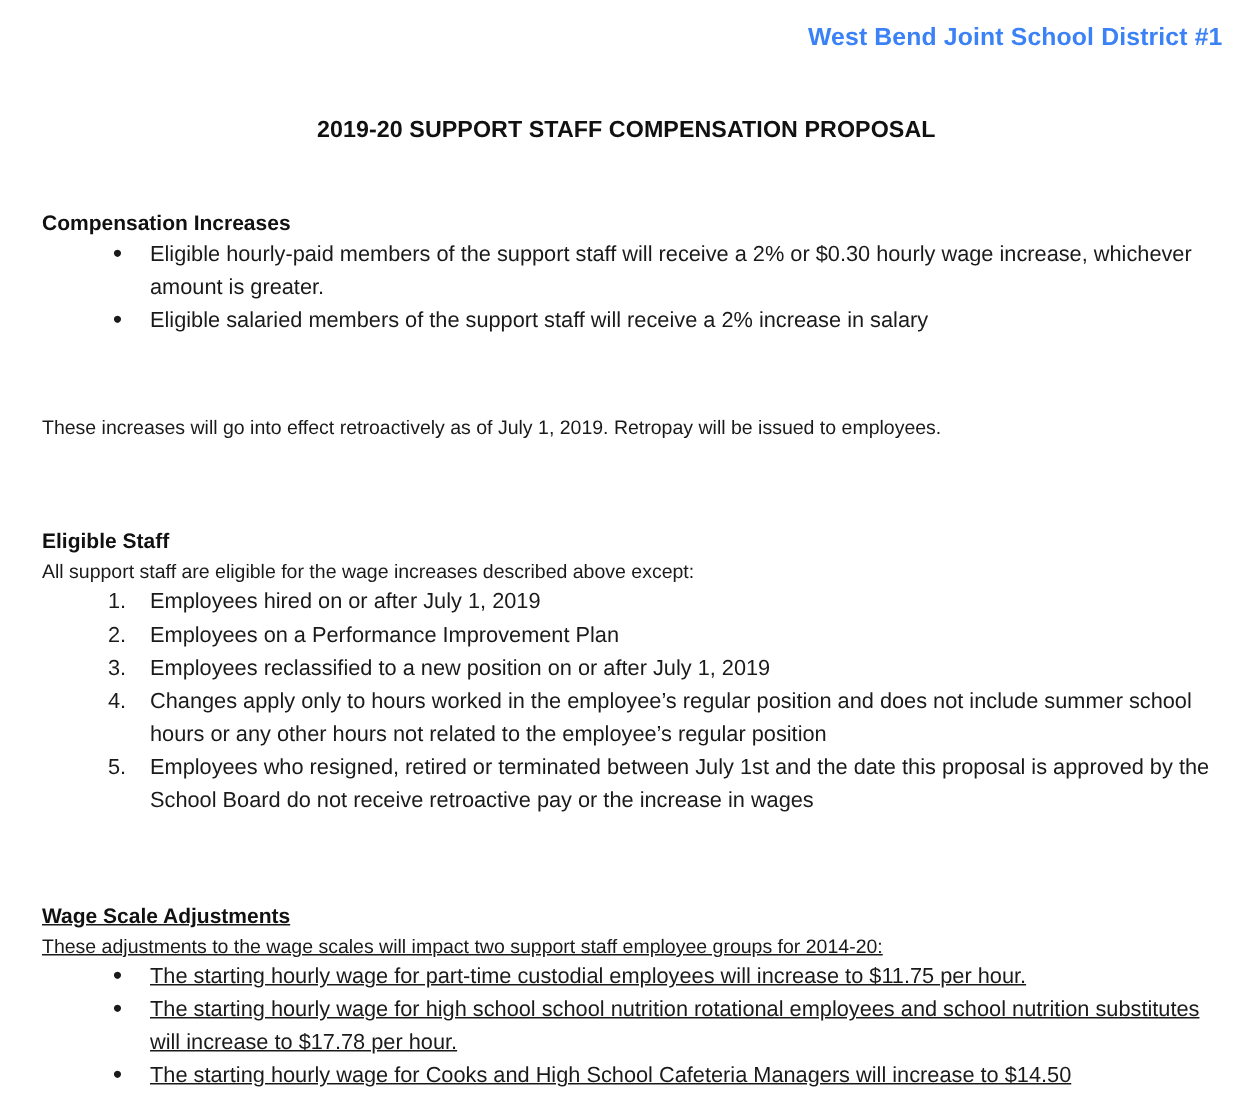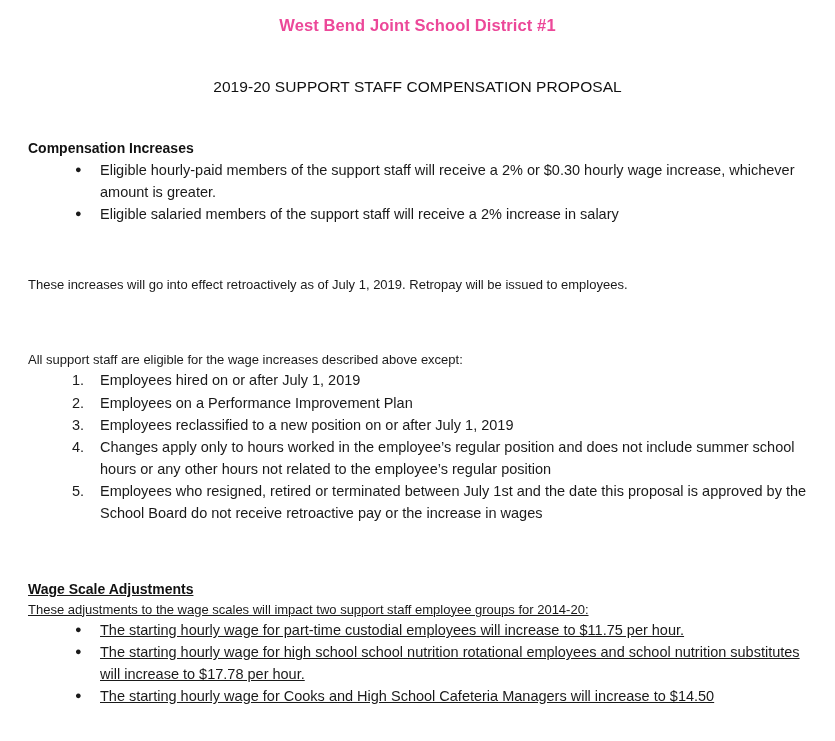--- a/index.html
+++ b/index.html
@@ -20,33 +20,33 @@
     position: relative;
     width: 835px;
     height: 741px;
     background: #ffffff;
     box-sizing: border-box;
     padding: 0 20px;
   }
 
   
   .doc-title {
-    text-align: center;
+    text-align: right;
     font-size: 16.5px;
     font-weight: bold;
     letter-spacing: 0.1px;
     margin: 0;
     padding-top: 16px;
     line-height: 1.2;
-    color: #ec4899;
+    color: #3b82f6;
   }
   .doc-subtitle {
     text-align: center;
     font-size: 15.5px;
-    font-weight: normal;
+    font-weight: bold;
     letter-spacing: 0.05px;
     margin: 0;
     padding-top: 42px;
     line-height: 1.2;
     color: #111111;
   }
 
   
   .section {
     margin: 8px;
@@ -139,20 +139,21 @@
         <span class="li-text">Eligible salaried members of the support staff will receive a 2% increase in salary</span>
       </li>
     </ul>
   </div>
 
   <div class="section sec-effective">
     <div class="section-intro">These increases will go into effect retroactively as of July 1, 2019.  Retropay will be issued to employees.</div>
   </div>
 
   <div class="section sec-eligible">
+    <div class="section-heading">Eligible Staff</div>
     <div class="section-intro">All support staff are eligible for the wage increases described above except:</div>
     <ol class="doc-list">
       <li>
         <span class="marker">1.</span>
         <span class="li-text">Employees hired on or after July 1, 2019</span>
       </li>
       <li>
         <span class="marker">2.</span>
         <span class="li-text">Employees on a Performance Improvement Plan</span>
       </li>

